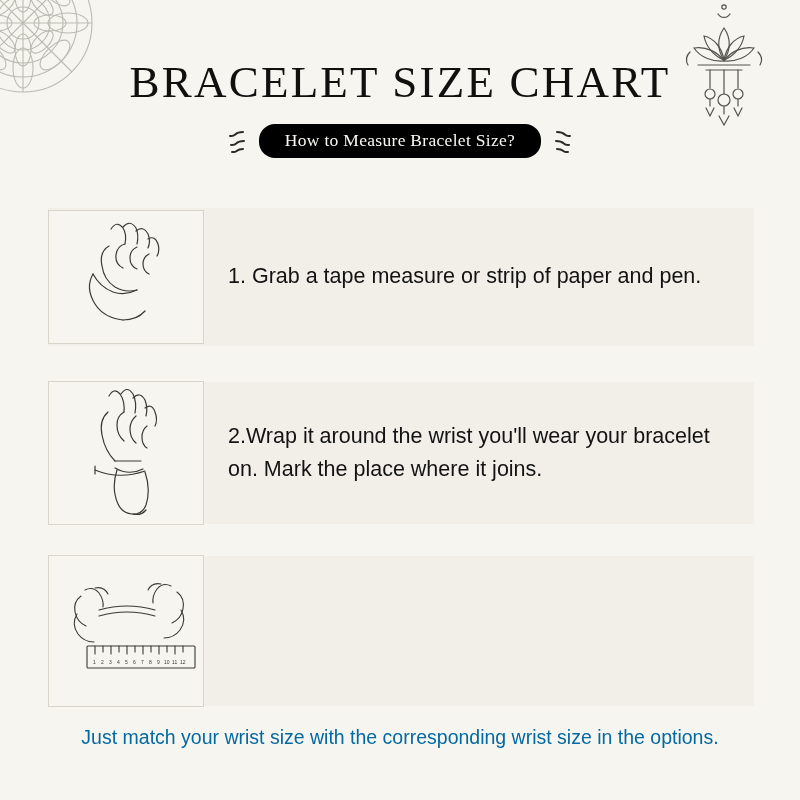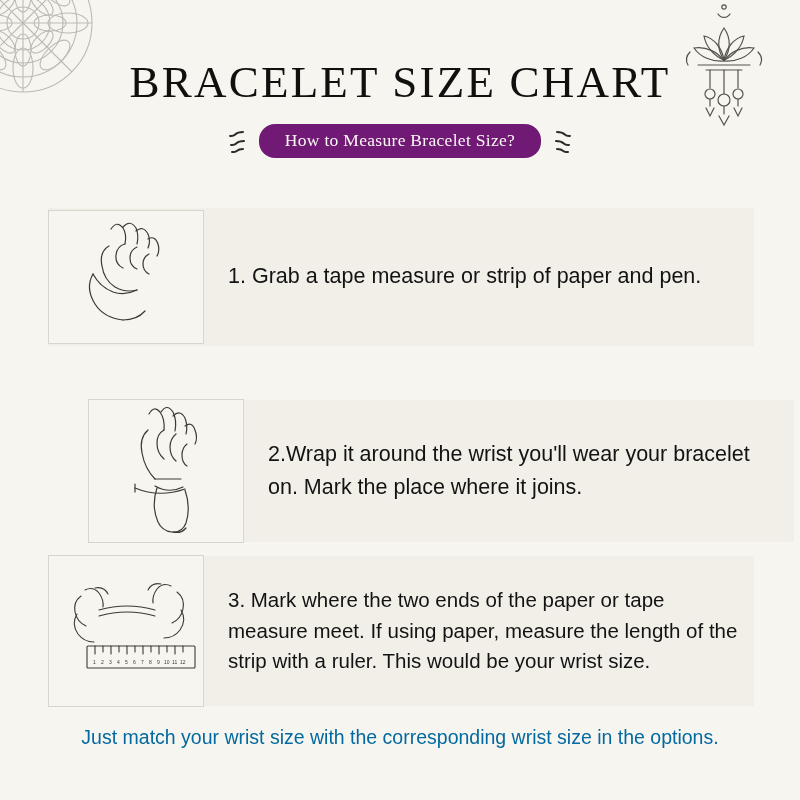--- a/index.html
+++ b/index.html
@@ -64,21 +64,21 @@
     position: absolute;
     top: 124px;
     left: 0;
     width: 800px;
     display: flex;
     align-items: center;
     justify-content: center;
     gap: 10px;
   }
   .pill {
-    background: #701a75;
+    background: #000000;
     color: #faf8f3;
     border-radius: 16px;
     padding: 6px 26px 7px 26px;
     font-family: "Liberation Serif", serif;
     font-size: 17.5px;
     letter-spacing: 0.3px;
     white-space: nowrap;
   }
   .flourish {
     width: 26px;
@@ -89,21 +89,21 @@
   
   .step {
     position: absolute;
     left: 48px;
     width: 706px;
     background: #f1efe8;
     display: flex;
     align-items: center;
   }
   .step-1 { top: 208px;  height: 138px; }
-  .step-2 { top: 400px;  height: 142px; margin-left: 40px; }
+  .step-2 { top: 382px;  height: 142px; }
   .step-3 { top: 556px;  height: 150px; }
 
   .step-img {
     width: 156px;
     flex: 0 0 156px;
     background: #f7f5ef;
     border: 1px solid #d9d5ca;
     box-sizing: border-box;
     display: flex;
     align-items: center;
@@ -313,18 +313,17 @@
             <text x="82" y="108">6</text>
           <text x="90" y="108">7</text>
             <text x="98" y="108">8</text>
           <text x="106" y="108">9</text>
             <text x="113" y="108">10</text>
           <text x="121" y="108">11</text>
             <text x="129" y="108">12</text>
         </g>
       </svg>
     </div>
-    <div class="step-text">3. Mark where the two ends of the paper or tape measure meet. If using paper, measure the length of the strip with a ruler. This would be your wrist size.</div>
   </div>
 
   <div class="footer">Just match your wrist size with the corresponding wrist size in the options.</div>
 
 </div>
 
 </body></html>

